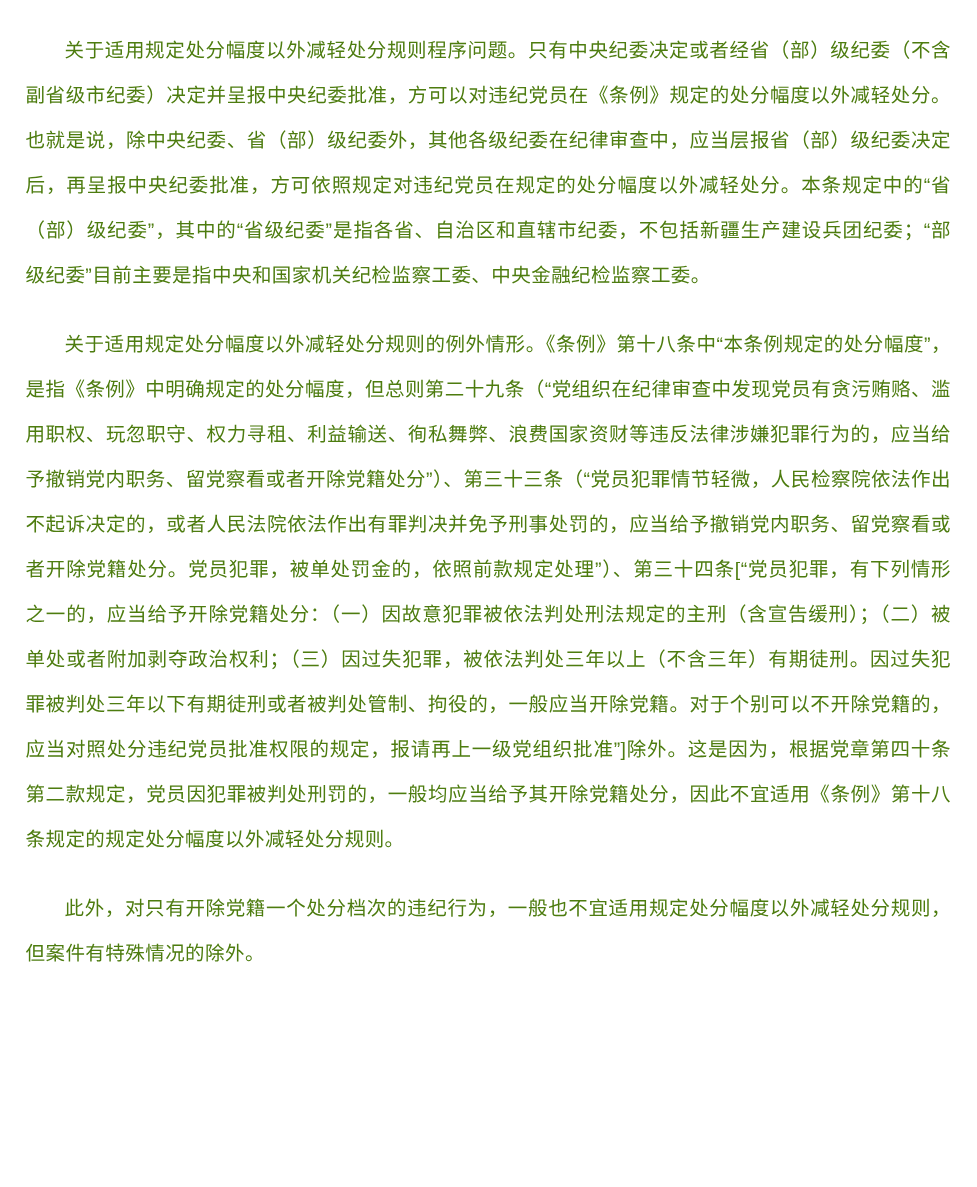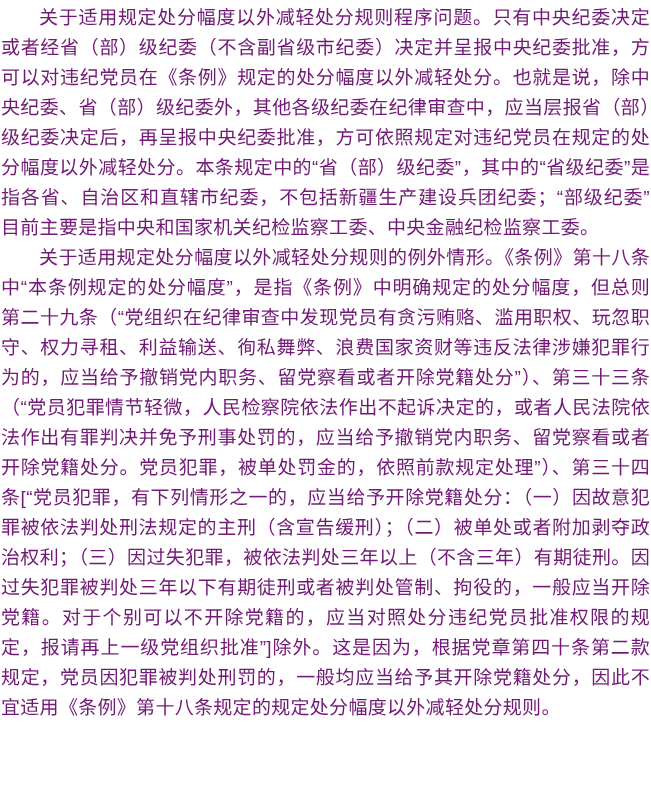--- a/index.html
+++ b/index.html
@@ -12,31 +12,32 @@
     font-family: "Liberation Sans", sans-serif;
   }
   .page {
     box-sizing: border-box;
     width: 651px;
     min-height: 791px;
     background: #ffffff;
     padding: 3px 1px 12px 1px;
   }
   .body-text {
-    margin: 0;
+    margin: 16px;
     font-family: "Liberation Sans", sans-serif;
-    font-size: 19px;
+    font-size: 13px;
     line-height: 30px;
-    color: #701a75;
+    color: #4d7c0f;
     text-align: justify;
     text-justify: inter-ideograph;
     text-indent: 2em;
     letter-spacing: 0.3px;
     word-break: break-all;
   }
 </style>
 </head>
 <body>
 
 <div class="page">
   <p class="body-text">关于适用规定处分幅度以外减轻处分规则程序问题。只有中央纪委决定或者经省（部）级纪委（不含副省级市纪委）决定并呈报中央纪委批准，方可以对违纪党员在《条例》规定的处分幅度以外减轻处分。也就是说，除中央纪委、省（部）级纪委外，其他各级纪委在纪律审查中，应当层报省（部）级纪委决定后，再呈报中央纪委批准，方可依照规定对违纪党员在规定的处分幅度以外减轻处分。本条规定中的“省（部）级纪委”，其中的“省级纪委”是指各省、自治区和直辖市纪委，不包括新疆生产建设兵团纪委；“部级纪委”目前主要是指中央和国家机关纪检监察工委、中央金融纪检监察工委。</p>
   <p class="body-text">关于适用规定处分幅度以外减轻处分规则的例外情形。《条例》第十八条中“本条例规定的处分幅度”，是指《条例》中明确规定的处分幅度，但总则第二十九条（“党组织在纪律审查中发现党员有贪污贿赂、滥用职权、玩忽职守、权力寻租、利益输送、徇私舞弊、浪费国家资财等违反法律涉嫌犯罪行为的，应当给予撤销党内职务、留党察看或者开除党籍处分”）、第三十三条（“党员犯罪情节轻微，人民检察院依法作出不起诉决定的，或者人民法院依法作出有罪判决并免予刑事处罚的，应当给予撤销党内职务、留党察看或者开除党籍处分。党员犯罪，被单处罚金的，依照前款规定处理”）、第三十四条[“党员犯罪，有下列情形之一的，应当给予开除党籍处分：（一）因故意犯罪被依法判处刑法规定的主刑（含宣告缓刑）；（二）被单处或者附加剥夺政治权利；（三）因过失犯罪，被依法判处三年以上（不含三年）有期徒刑。因过失犯罪被判处三年以下有期徒刑或者被判处管制、拘役的，一般应当开除党籍。对于个别可以不开除党籍的，应当对照处分违纪党员批准权限的规定，报请再上一级党组织批准”]除外。这是因为，根据党章第四十条第二款规定，党员因犯罪被判处刑罚的，一般均应当给予其开除党籍处分，因此不宜适用《条例》第十八条规定的规定处分幅度以外减轻处分规则。</p>
+  <p class="body-text">此外，对只有开除党籍一个处分档次的违纪行为，一般也不宜适用规定处分幅度以外减轻处分规则，但案件有特殊情况的除外。</p>
 </div>
 
 </body></html>

